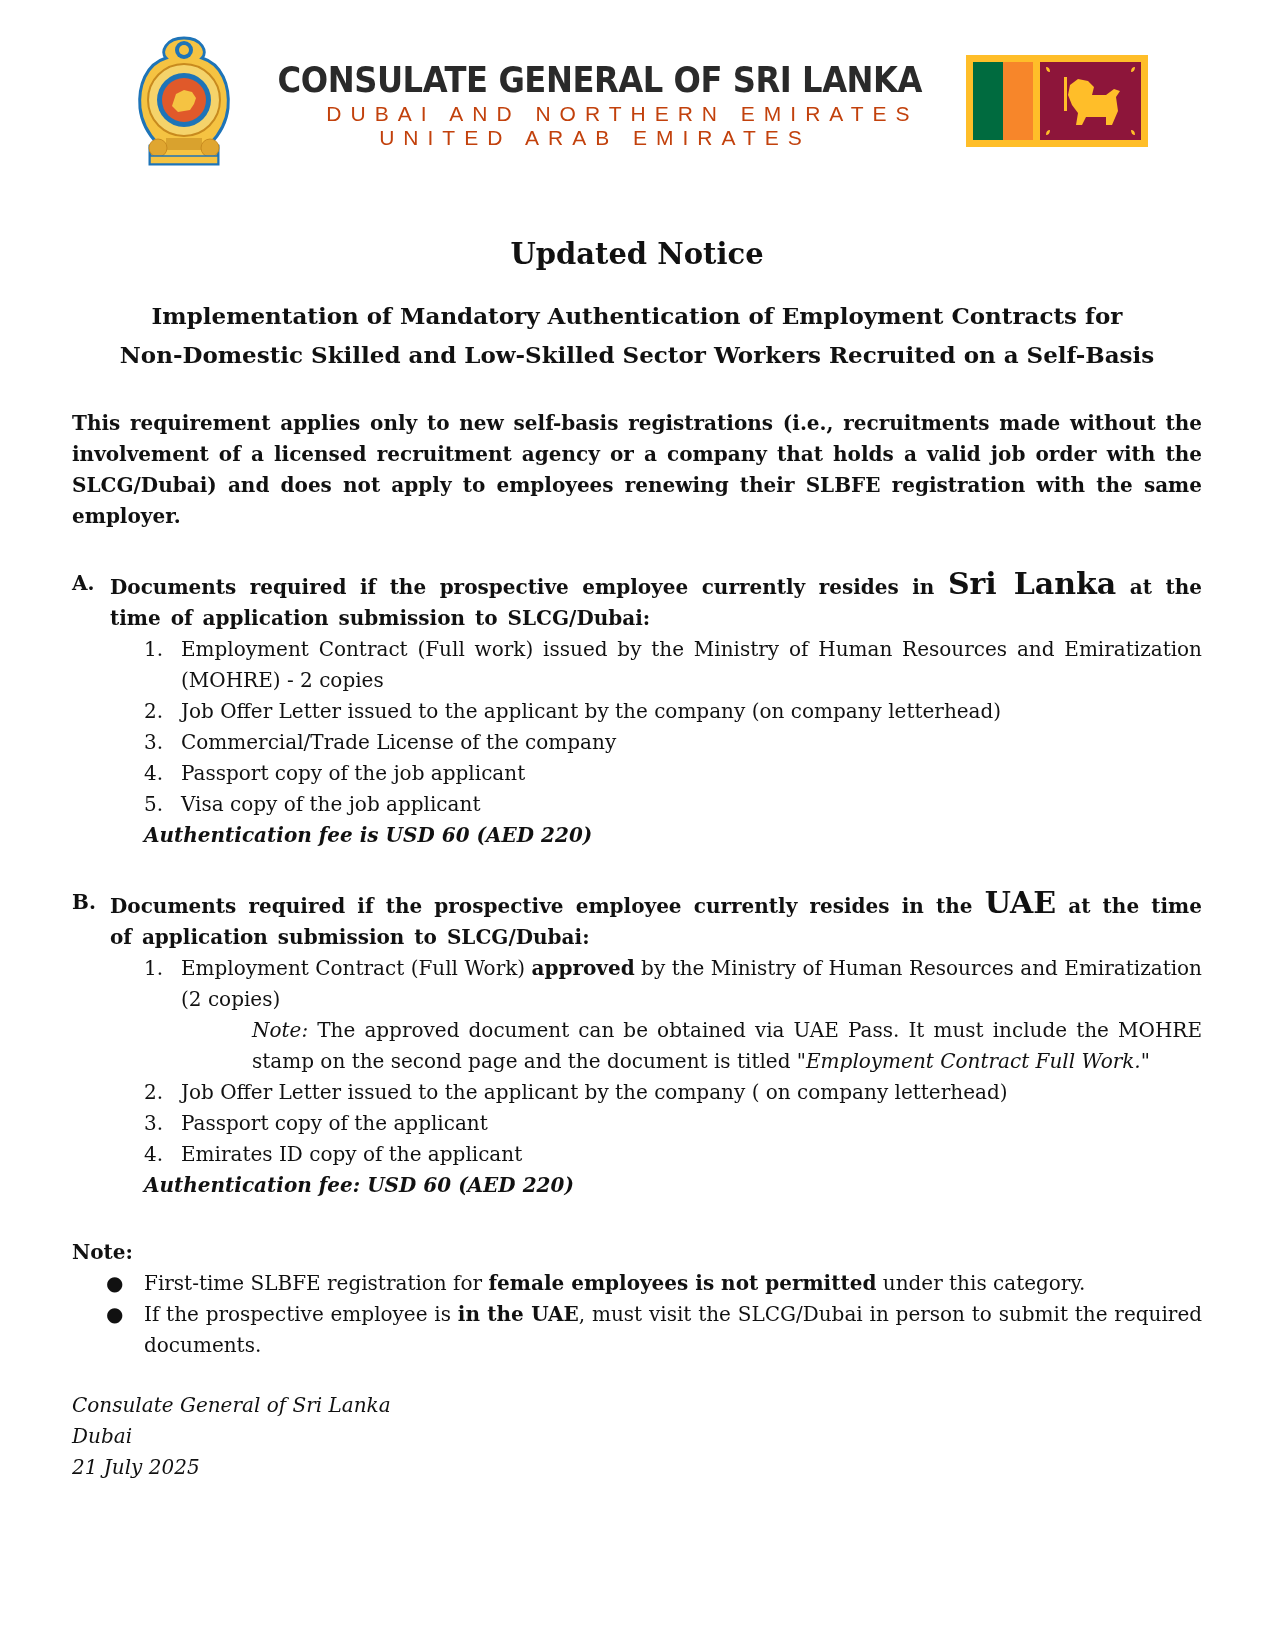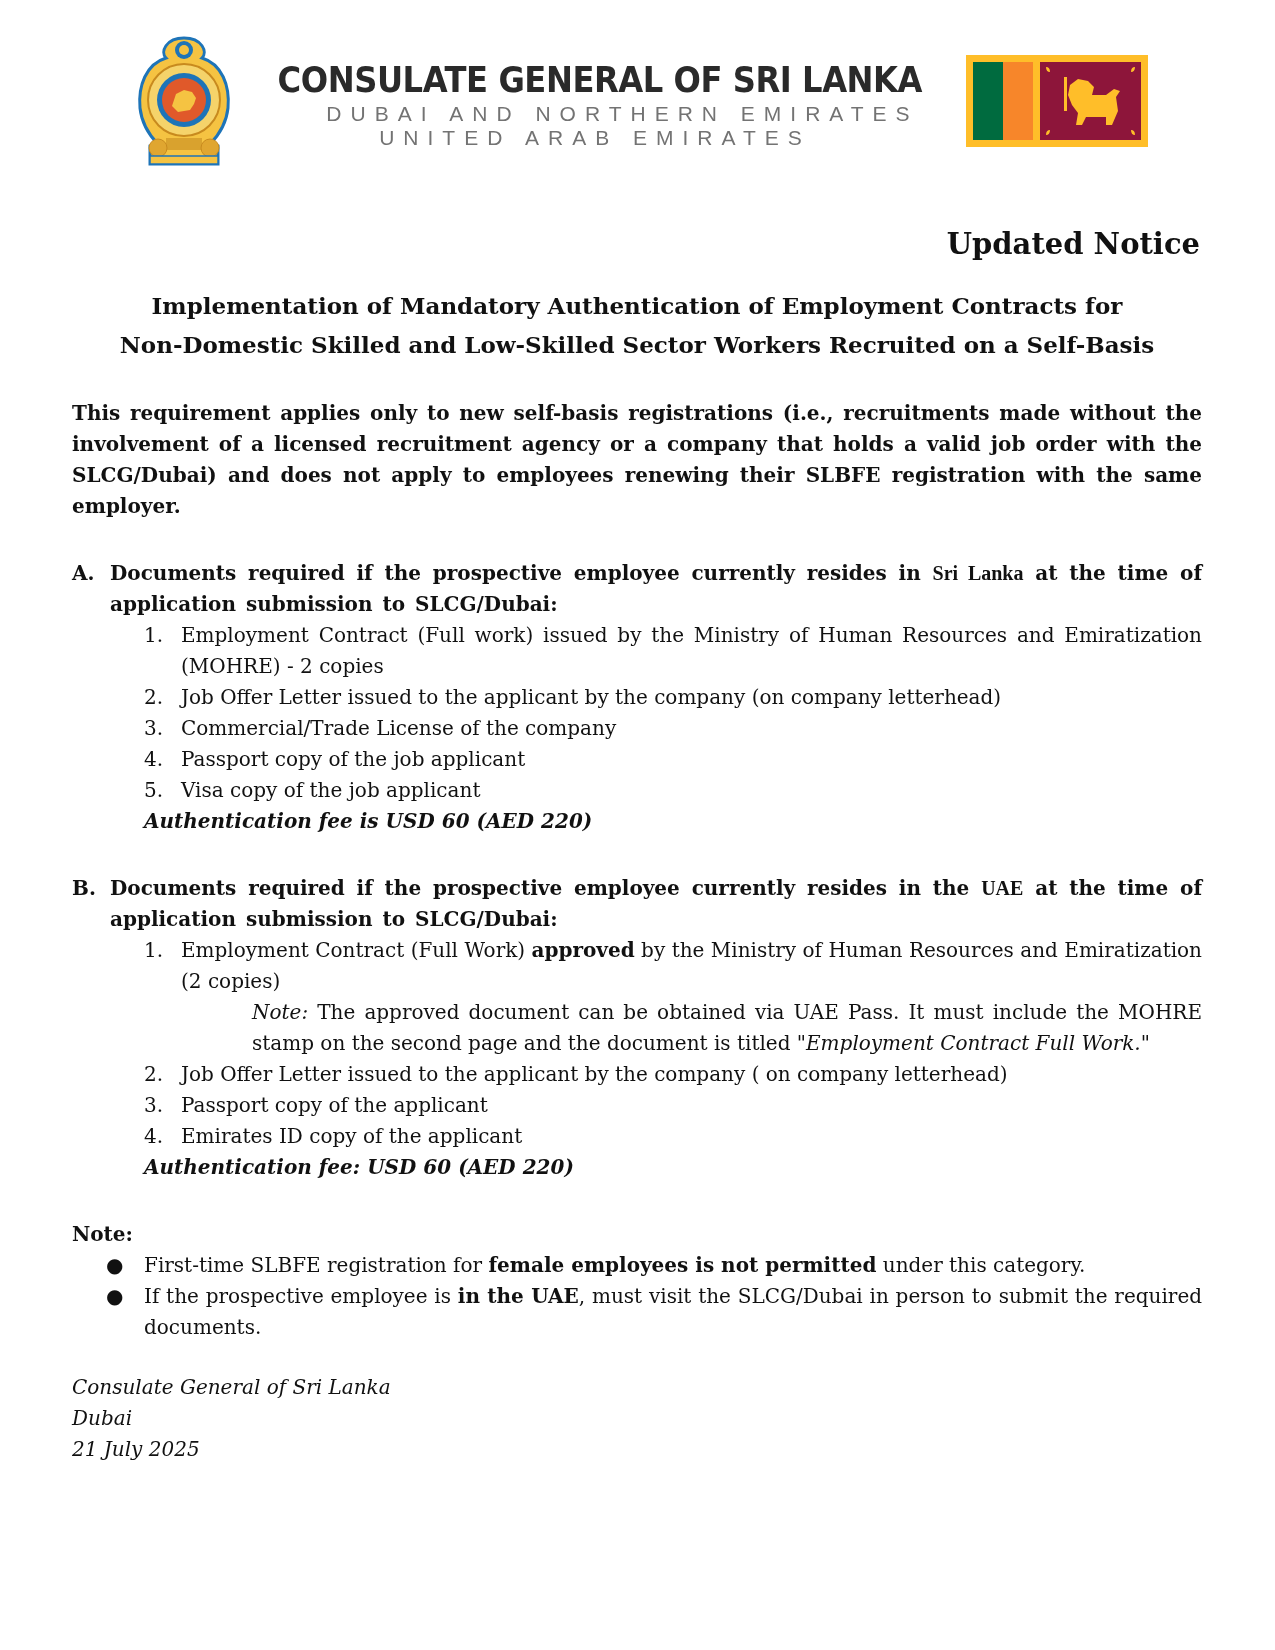--- a/index.html
+++ b/index.html
@@ -12,33 +12,33 @@
   .emblem { position: absolute; left: 136px; top: 34px; width: 96px; height: 134px; }
   .org-block { position: absolute; left: 250px; top: 58px; width: 690px; text-align: center; }
   .org-name {
     font-family: "DejaVu Sans", "Liberation Sans", sans-serif;
     font-weight: bold; font-size: 35px; letter-spacing: -0.5px; color: #2a2a2a;
     line-height: 44px; white-space: nowrap;
     transform: scaleX(0.92); transform-origin: center;
   }
   .org-sub {
     font-family: "Liberation Sans", sans-serif; font-size: 21px; letter-spacing: 9px;
-    color: #737373; line-height: 24px; white-space: nowrap;
+    color: #c2410c; line-height: 24px; white-space: nowrap;
   }
   .org-sub.l1 { margin-top: 0px; margin-left: 55px; }
   .flag { position: absolute; left: 966px; top: 55px; width: 182px; height: 92px; }
 
   .content { position: absolute; left: 72px; top: 222px; width: 1130px; font-size: 20px; line-height: 31px; }
-  .title { text-align: right; font-weight: bold; font-size: 29px; margin: 2px; line-height: 40px; }
+  .title { text-align: center; font-weight: bold; font-size: 29px; margin: 12px; line-height: 40px; }
   .subtitle { text-align: center; font-weight: bold; font-size: 23px; line-height: 39px; margin-top: 22px; }
   .intro { margin-top: 34px; text-align: justify; }
   .section { margin-top: 30px; position: relative; }
   .sec-head { font-weight: bold; text-align: justify; text-align-last: left; padding-left: 38px; position: relative; word-spacing: 3px; }
   .sec-letter { position: absolute; left: 0; top: 0; }
-  .big { font-size: 20px; font-family: Liberation Serif, serif; }
+  .big { font-size: 30px; }
   ol.items { margin: 0; padding: 0; list-style: none; }
   ol.items li { position: relative; padding-left: 109px; text-align: justify; }
   .num { position: absolute; left: 72px; top: 0; }
   .item-note { padding-left: 180px; text-align: justify; }
   .fee { padding-left: 72px; font-weight: bold; font-style: italic; }
   .fee.italic { font-style: italic; }
   .note-head { font-weight: bold; margin-top: 30px; }
   ul.bullets { margin: 0; padding: 0; list-style: none; }
   ul.bullets li { position: relative; padding-left: 72px; text-align: justify; }
   .bullet { position: absolute; left: 34px; top: 0; }

